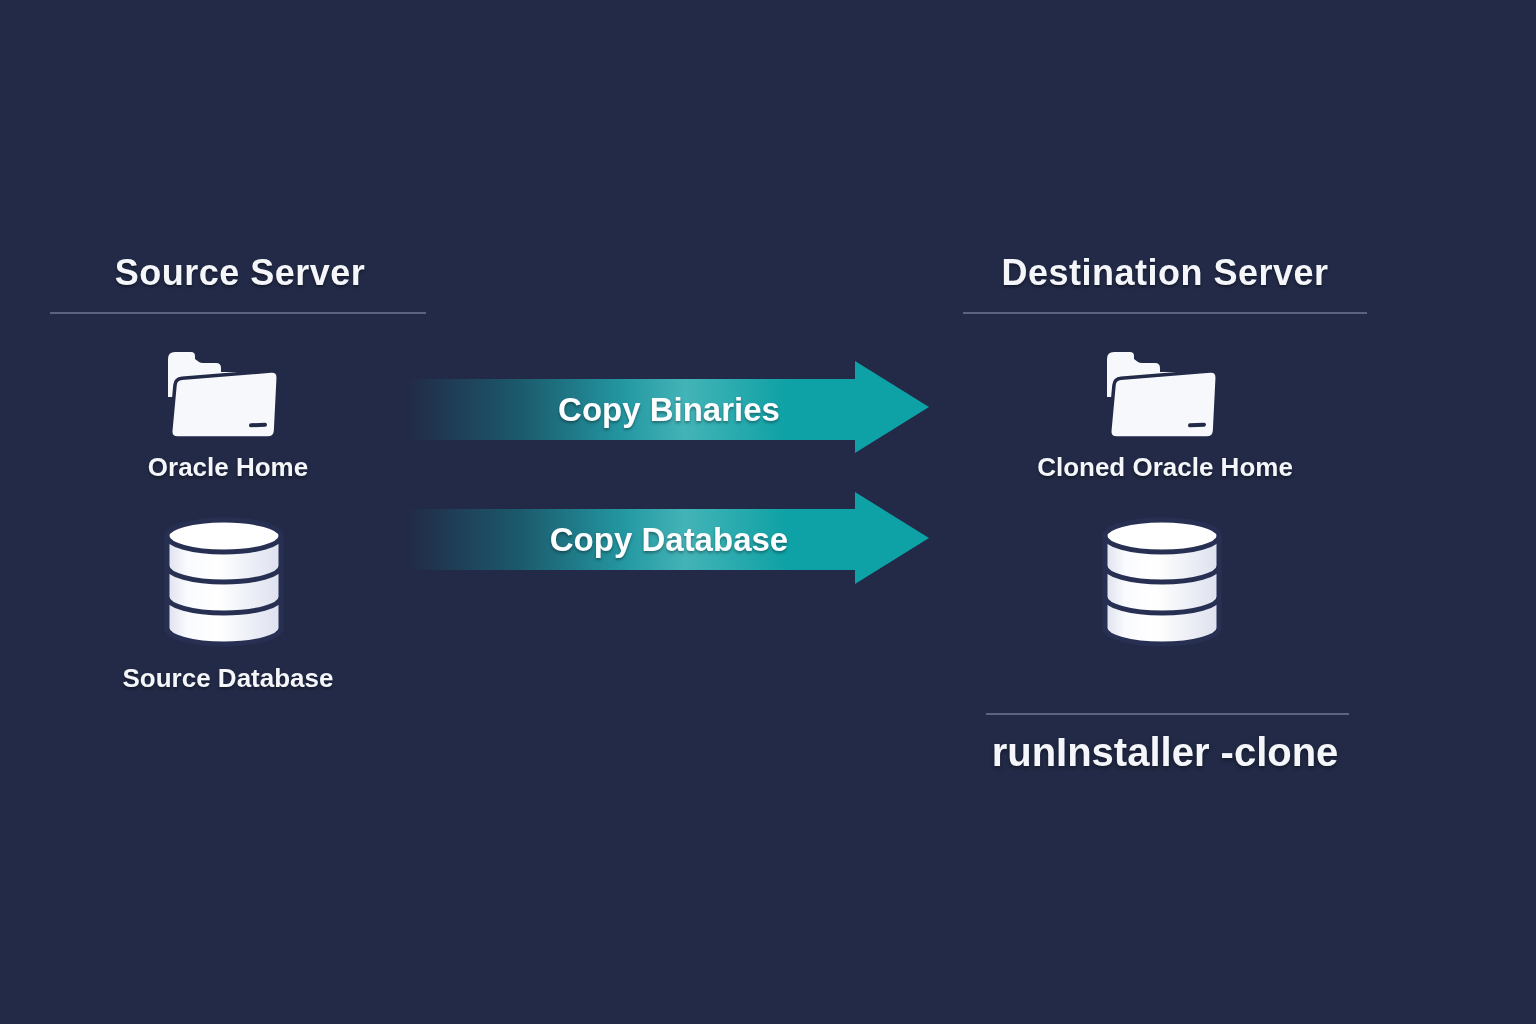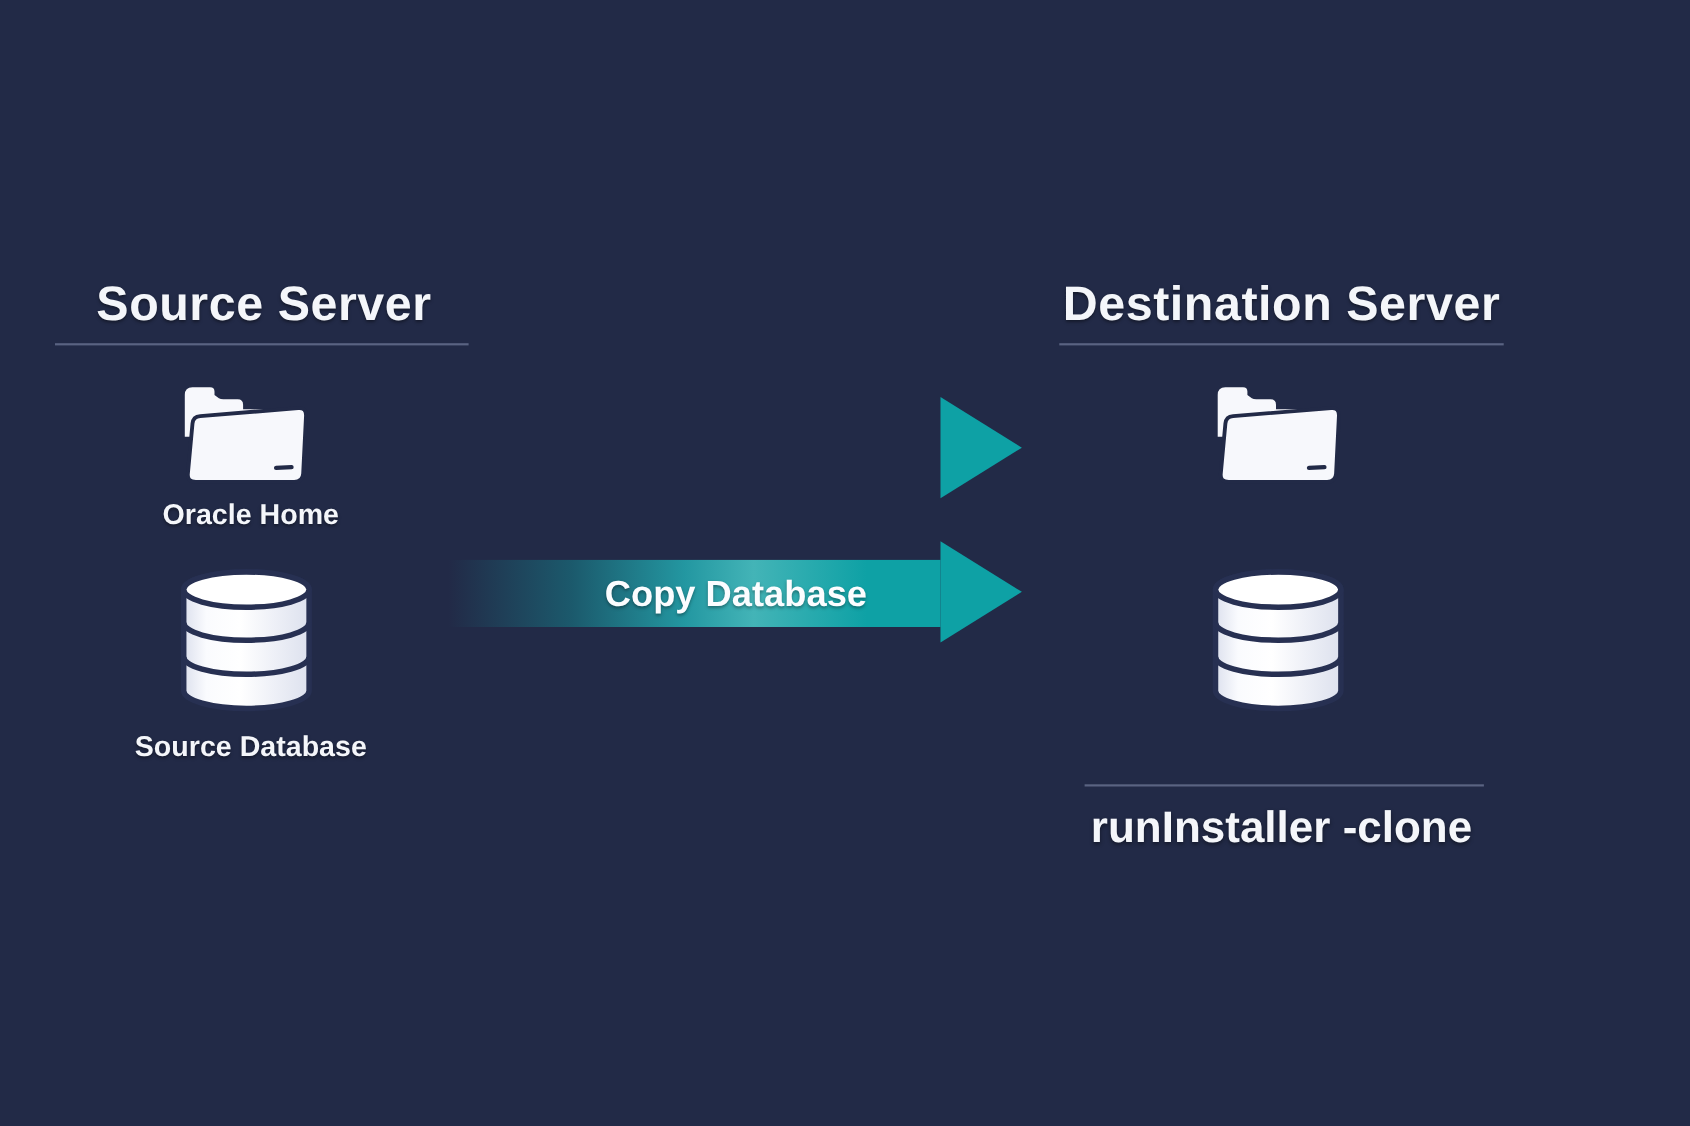--- a/index.html
+++ b/index.html
@@ -3,21 +3,21 @@
 <meta charset="utf-8">
 <style>
   html,body{margin:0;padding:0;background:#222a47;}
   #canvas{
     position:relative;width:1536px;height:1024px;overflow:hidden;
     background:#222a47;
     font-family:"Liberation Sans","DejaVu Sans",sans-serif;
     color:#f4f6fa;
   }
   .heading{
-    position:absolute;font-size:44px;font-weight:700;letter-spacing:.5px;
+    position:absolute;font-size:36px;font-weight:700;letter-spacing:.5px;
     text-align:center;text-shadow:0 2px 3px rgba(0,0,0,.4);white-space:nowrap;
   }
   .divider{position:absolute;height:2px;background:#6e7796;opacity:.75;}
   .item-label{
     position:absolute;font-size:26px;font-weight:700;text-align:center;
     text-shadow:0 2px 3px rgba(0,0,0,.4);white-space:nowrap;
   }
   .command{
     position:absolute;font-size:40px;font-weight:700;text-align:center;
     text-shadow:0 2px 4px rgba(0,0,0,.45);white-space:nowrap;
@@ -73,35 +73,39 @@
         <stop offset="1" stop-color="#dde1ee"></stop>
       </linearGradient>
     </defs>
     <path d="M7,21 a57,16 0 0 1 114,0 v92 a57,16 0 0 1 -114,0 z" fill="url(#cylA)" stroke="#273052" stroke-width="5"></path>
     <path d="M7,51 a57,16 0 0 0 114,0" fill="none" stroke="#273052" stroke-width="5"></path>
     <path d="M7,82 a57,16 0 0 0 114,0" fill="none" stroke="#273052" stroke-width="5"></path>
     <ellipse cx="64" cy="21" rx="57" ry="16" fill="#ffffff" stroke="#273052" stroke-width="5"></ellipse>
   </svg>
   <div class="item-label" style="left:28px;top:663px;width:400px;">Source Database</div>
 
+  <div class="arrow-body" id="arrow1-body">
+    <span class="arrow-label">Copy Binaries</span>
+  </div>
   <div class="arrow-head" id="arrow1-head"></div>
 
   <div class="arrow-body" id="arrow2-body">
     <span class="arrow-label">Copy Database</span>
   </div>
   <div class="arrow-head" id="arrow2-head"></div>
 
   <div class="heading" style="left:965px;top:252px;width:400px;">Destination Server</div>
   <div class="divider" style="left:963px;top:312px;width:404px;"></div>
 
   <svg class="icon" style="left:1097px;top:345px;" width="130" height="96" viewBox="0 0 130 96" aria-hidden="true">
     <path d="M10,93 V14 Q10,7 17,7 H33 Q37,7 37,11 V14 L41,17 Q42.5,18 45,18 H58 Q63,18 63,23 V27 H102 Q109,27 109,34 V52 H10 Z" fill="#f7f8fc"></path>
     <path d="M20,93 Q12,93 12.8,85.5 L17,40 Q17.6,33.8 24,33.3 L113,26 Q120.5,25.4 120.2,33 L117.6,85.5 Q117.2,93 109.5,93 Z" fill="#f7f8fc" stroke="#222a47" stroke-width="3.5"></path>
     <rect x="91" y="78" width="18" height="4" rx="2" fill="#222a47" transform="rotate(-3 100 80)"></rect>
   </svg>
+  <div class="item-label" style="left:965px;top:452px;width:400px;">Cloned Oracle Home</div>
 
   <svg class="icon" style="left:1098px;top:515px;" width="128" height="134" viewBox="0 0 128 134" aria-hidden="true">
     <path d="M7,21 a57,16 0 0 1 114,0 v92 a57,16 0 0 1 -114,0 z" fill="url(#cylA)" stroke="#273052" stroke-width="5"></path>
     <path d="M7,51 a57,16 0 0 0 114,0" fill="none" stroke="#273052" stroke-width="5"></path>
     <path d="M7,82 a57,16 0 0 0 114,0" fill="none" stroke="#273052" stroke-width="5"></path>
     <ellipse cx="64" cy="21" rx="57" ry="16" fill="#ffffff" stroke="#273052" stroke-width="5"></ellipse>
   </svg>
 
   <div class="divider" style="left:986px;top:713px;width:363px;"></div>
 

